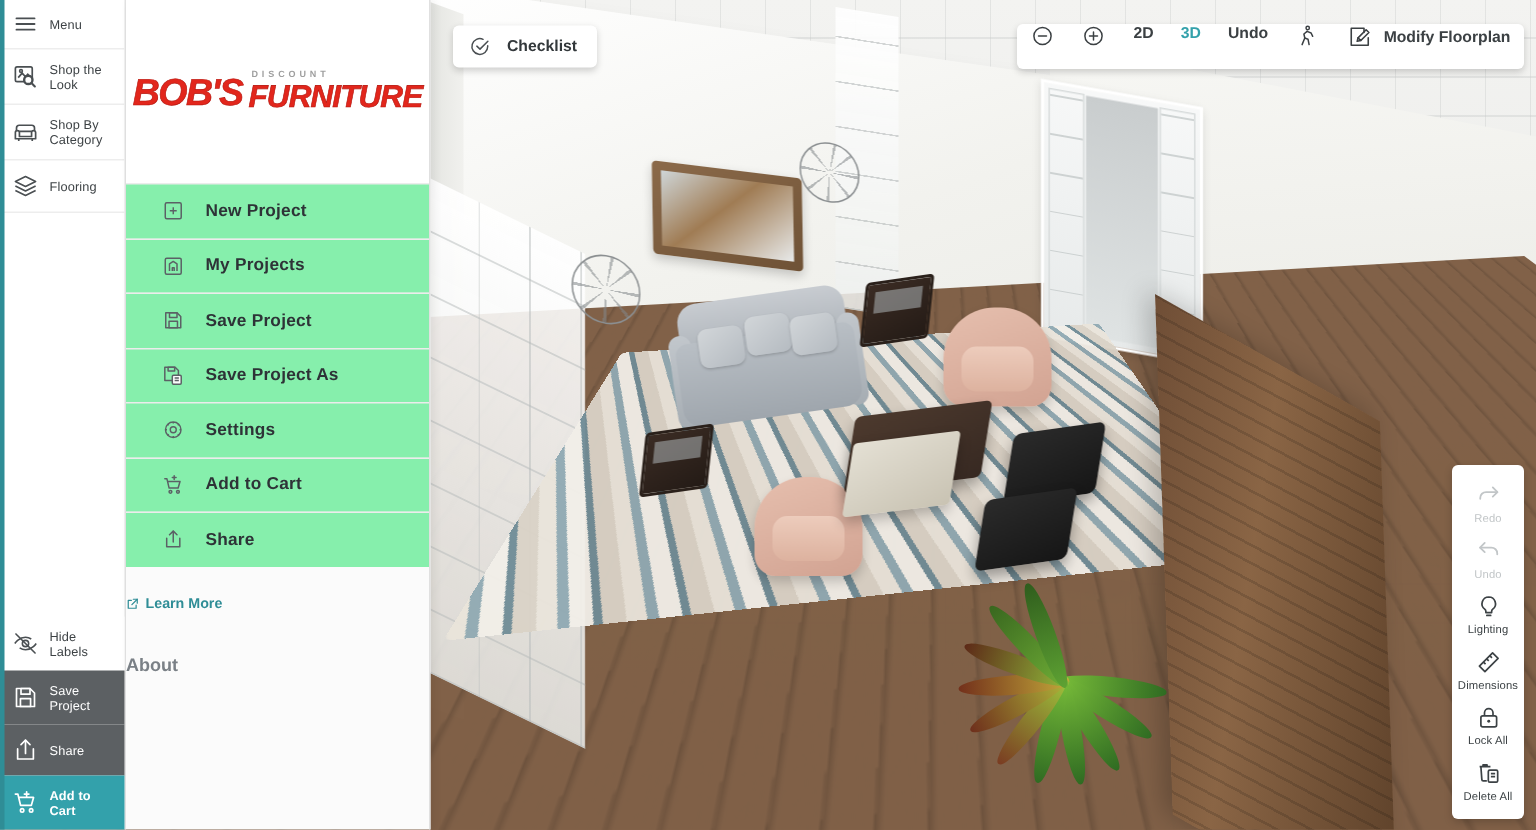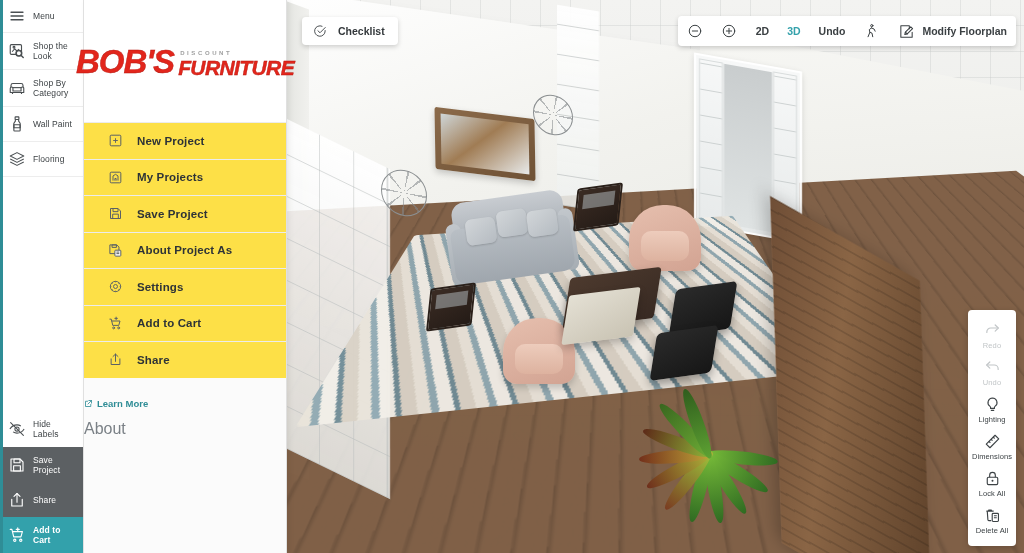--- a/index.html
+++ b/index.html
@@ -311,65 +311,65 @@
   #brand {
     height: 122px; display:flex; align-items:center; justify-content:center;
     background:#ffffff;
   }
   .logo { text-align:center; line-height:1; }
   .logo .row1 {
     display:flex; align-items:flex-end; justify-content:center; gap:4px;
   }
   .logo .bobs {
     font-family:"Liberation Sans", sans-serif;
-    font-weight:700; font-style:italic; font-size:33px; color:#e2261c;
+    font-weight:700; font-style:italic; font-size:25px; color:#e2261c;
     letter-spacing:-1px;
     -webkit-text-stroke: .4px #b3150d;
   }
   .logo .stack { display:flex; flex-direction:column; align-items:flex-start; }
   .logo .disc {
     font-size:6px; letter-spacing:2.6px; color:#9f9f9f; font-weight:700;
     margin-bottom:1px; padding-left:2px;
   }
   .logo .furn {
     font-weight:700; font-style:italic; font-size:21px; color:#e2261c;
     letter-spacing:-.6px; -webkit-text-stroke:.4px #b3150d;
   }
 
   .menu-item {
     display:flex; align-items:center; gap:14px;
     height: 36.5px; padding: 0 0 0 24px;
     border-top: 1px solid #ececec;
-    cursor:pointer; background:#fde047;
+    cursor:pointer; background:#86efac;
   }
   .menu-item .mico { width:15px; height:15px; flex:0 0 15px; color:#5b6165; }
   .menu-item .mlbl { font-size:11.5px; color:#2e3337; font-weight:600; letter-spacing:.15px;}
   .menu-foot { padding-top: 16px; text-align:left; }
   .learn {
     font-size: 9.5px; color:#2f8d96; font-weight:600;
     display:inline-flex; align-items:center; gap:4px; cursor:pointer;
   }
-  .about { margin-top:8px; font-size:16px; color:#7a8086; cursor:pointer; }
+  .about { margin-top:24px; font-size:12px; color:#7a8086; cursor:pointer;font-weight:bold; }
 
   
   #checklist {
     position:absolute; left:302px; top:17px;
     display:flex; align-items:center; gap:11px;
     background:#ffffff; border-radius:4px;
     padding: 7px 13px 7px 11px;
     box-shadow: 0 2px 5px rgba(0,0,0,.18);
     cursor:pointer;
   }
   #checklist .clbl { font-size:10.5px; color:#33383b; font-weight:600; }
 
   
   #top-toolbar {
     position:absolute; right:8px; top:16px; height:30px;
     background:#ffffff; border-radius:4px;
-    display:flex; align-items:center;
+    display:flex; align-items:flex-start;
     box-shadow: 0 2px 5px rgba(0,0,0,.18);
     overflow:hidden;
   }
   .tb-btn {
     display:flex; align-items:center; justify-content:center;
     padding: 0 9px; cursor:pointer;
     font-size: 10.5px; color:#3b4043; font-weight:700;
   }
   .tb-sep { width:1px; background:#e2e2e2; margin:5px 0; }
   .tb-btn.active { color:#33a1ab; }
@@ -498,30 +498,20 @@
         <svg viewBox="0 0 24 24" width="18" height="18" fill="none" stroke="currentColor" stroke-width="1.5" stroke-linejoin="round">
           <path d="M4 11V8.5A2.5 2.5 0 0 1 6.5 6h11A2.5 2.5 0 0 1 20 8.5V11"></path>
           <path d="M3 12.5a1.8 1.8 0 0 1 3.6 0V16h10.8v-3.5a1.8 1.8 0 0 1 3.6 0V18H3z"></path>
           <path d="M6.6 11.5h10.8"></path>
           <path d="M6 18v2M18 18v2"></path>
         </svg>
       </span>
       <span class="lbl">Shop By Category</span>
     </div>
 
-    <div class="rail-item">
-      <span class="ico">
-        <svg viewBox="0 0 24 24" width="18" height="18" fill="none" stroke="currentColor" stroke-width="1.5" stroke-linejoin="round">
-          <rect x="9.5" y="2.5" width="5" height="3.5" rx=".6"></rect>
-          <path d="M9.8 6v2.2L7.8 11v9.4a1 1 0 0 0 1 1h6.4a1 1 0 0 0 1-1V11l-2-2.8V6"></path>
-          <rect x="7.8" y="13" width="8.4" height="4"></rect>
-        </svg>
-      </span>
-      <span class="lbl">Wall Paint</span>
-    </div>
 
     <div class="rail-item">
       <span class="ico">
         <svg viewBox="0 0 24 24" width="18" height="18" fill="none" stroke="currentColor" stroke-width="1.4" stroke-linejoin="round">
           <path d="M12 3.5 21 8l-9 4.5L3 8z"></path>
           <path d="M3 12l9 4.5L21 12"></path>
           <path d="M3 16l9 4.5L21 16"></path>
         </svg>
       </span>
       <span class="lbl">Flooring</span>
@@ -627,21 +617,21 @@
 
     <div class="menu-item">
       <span class="mico">
         <svg viewBox="0 0 24 24" width="15" height="15" fill="none" stroke="currentColor" stroke-width="1.6" stroke-linejoin="round">
           <path d="M3 3h11l3.5 3.5V17H3z"></path>
           <rect x="6.5" y="3" width="7" height="4"></rect>
           <rect x="11" y="11.5" width="9.5" height="9.5" rx="1.2" fill="#fbfbfb"></rect>
           <path d="M13.5 14.5h4.5M13.5 17h4.5"></path>
         </svg>
       </span>
-      <span class="mlbl">About Project As</span>
+      <span class="mlbl">Save Project As</span>
     </div>
 
     <div class="menu-item">
       <span class="mico">
         <svg viewBox="0 0 24 24" width="15" height="15" fill="none" stroke="currentColor" stroke-width="1.5" stroke-linejoin="round">
           <circle cx="12" cy="12" r="8.3"></circle>
           <circle cx="12" cy="12" r="3.2"></circle>
           <path d="M12 3.7v1.6M12 18.7v1.6M3.7 12h1.6M18.7 12h1.6M6.1 6.1l1.1 1.1M16.8 16.8l1.1 1.1M17.9 6.1l-1.1 1.1M7.2 16.8l-1.1 1.1"></path>
         </svg>
       </span>

